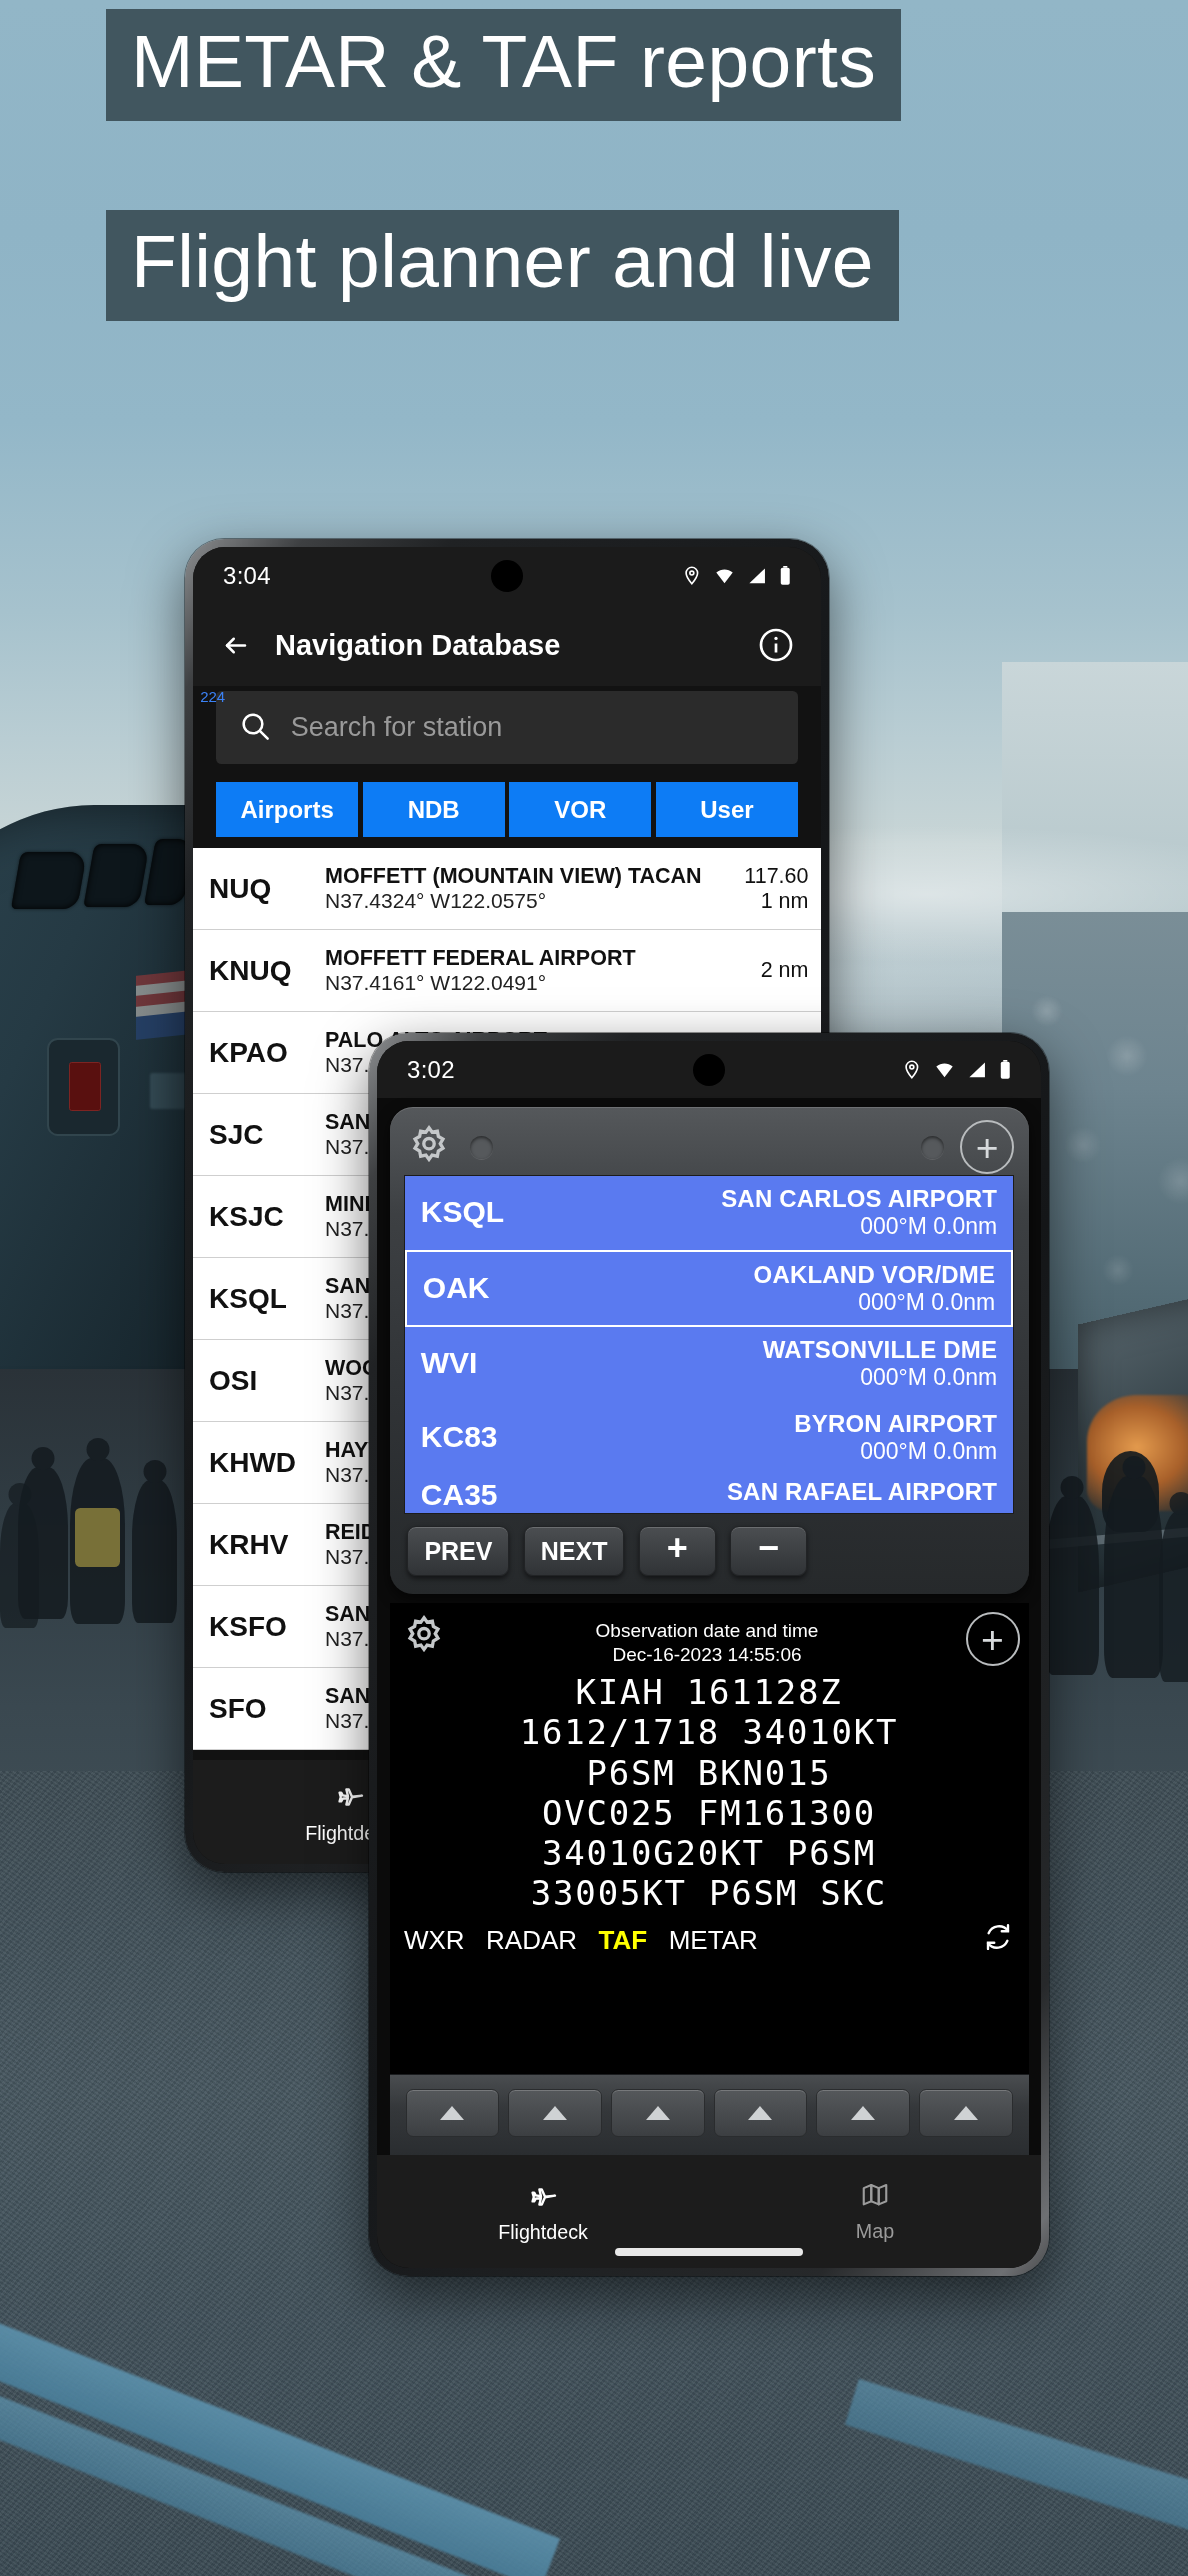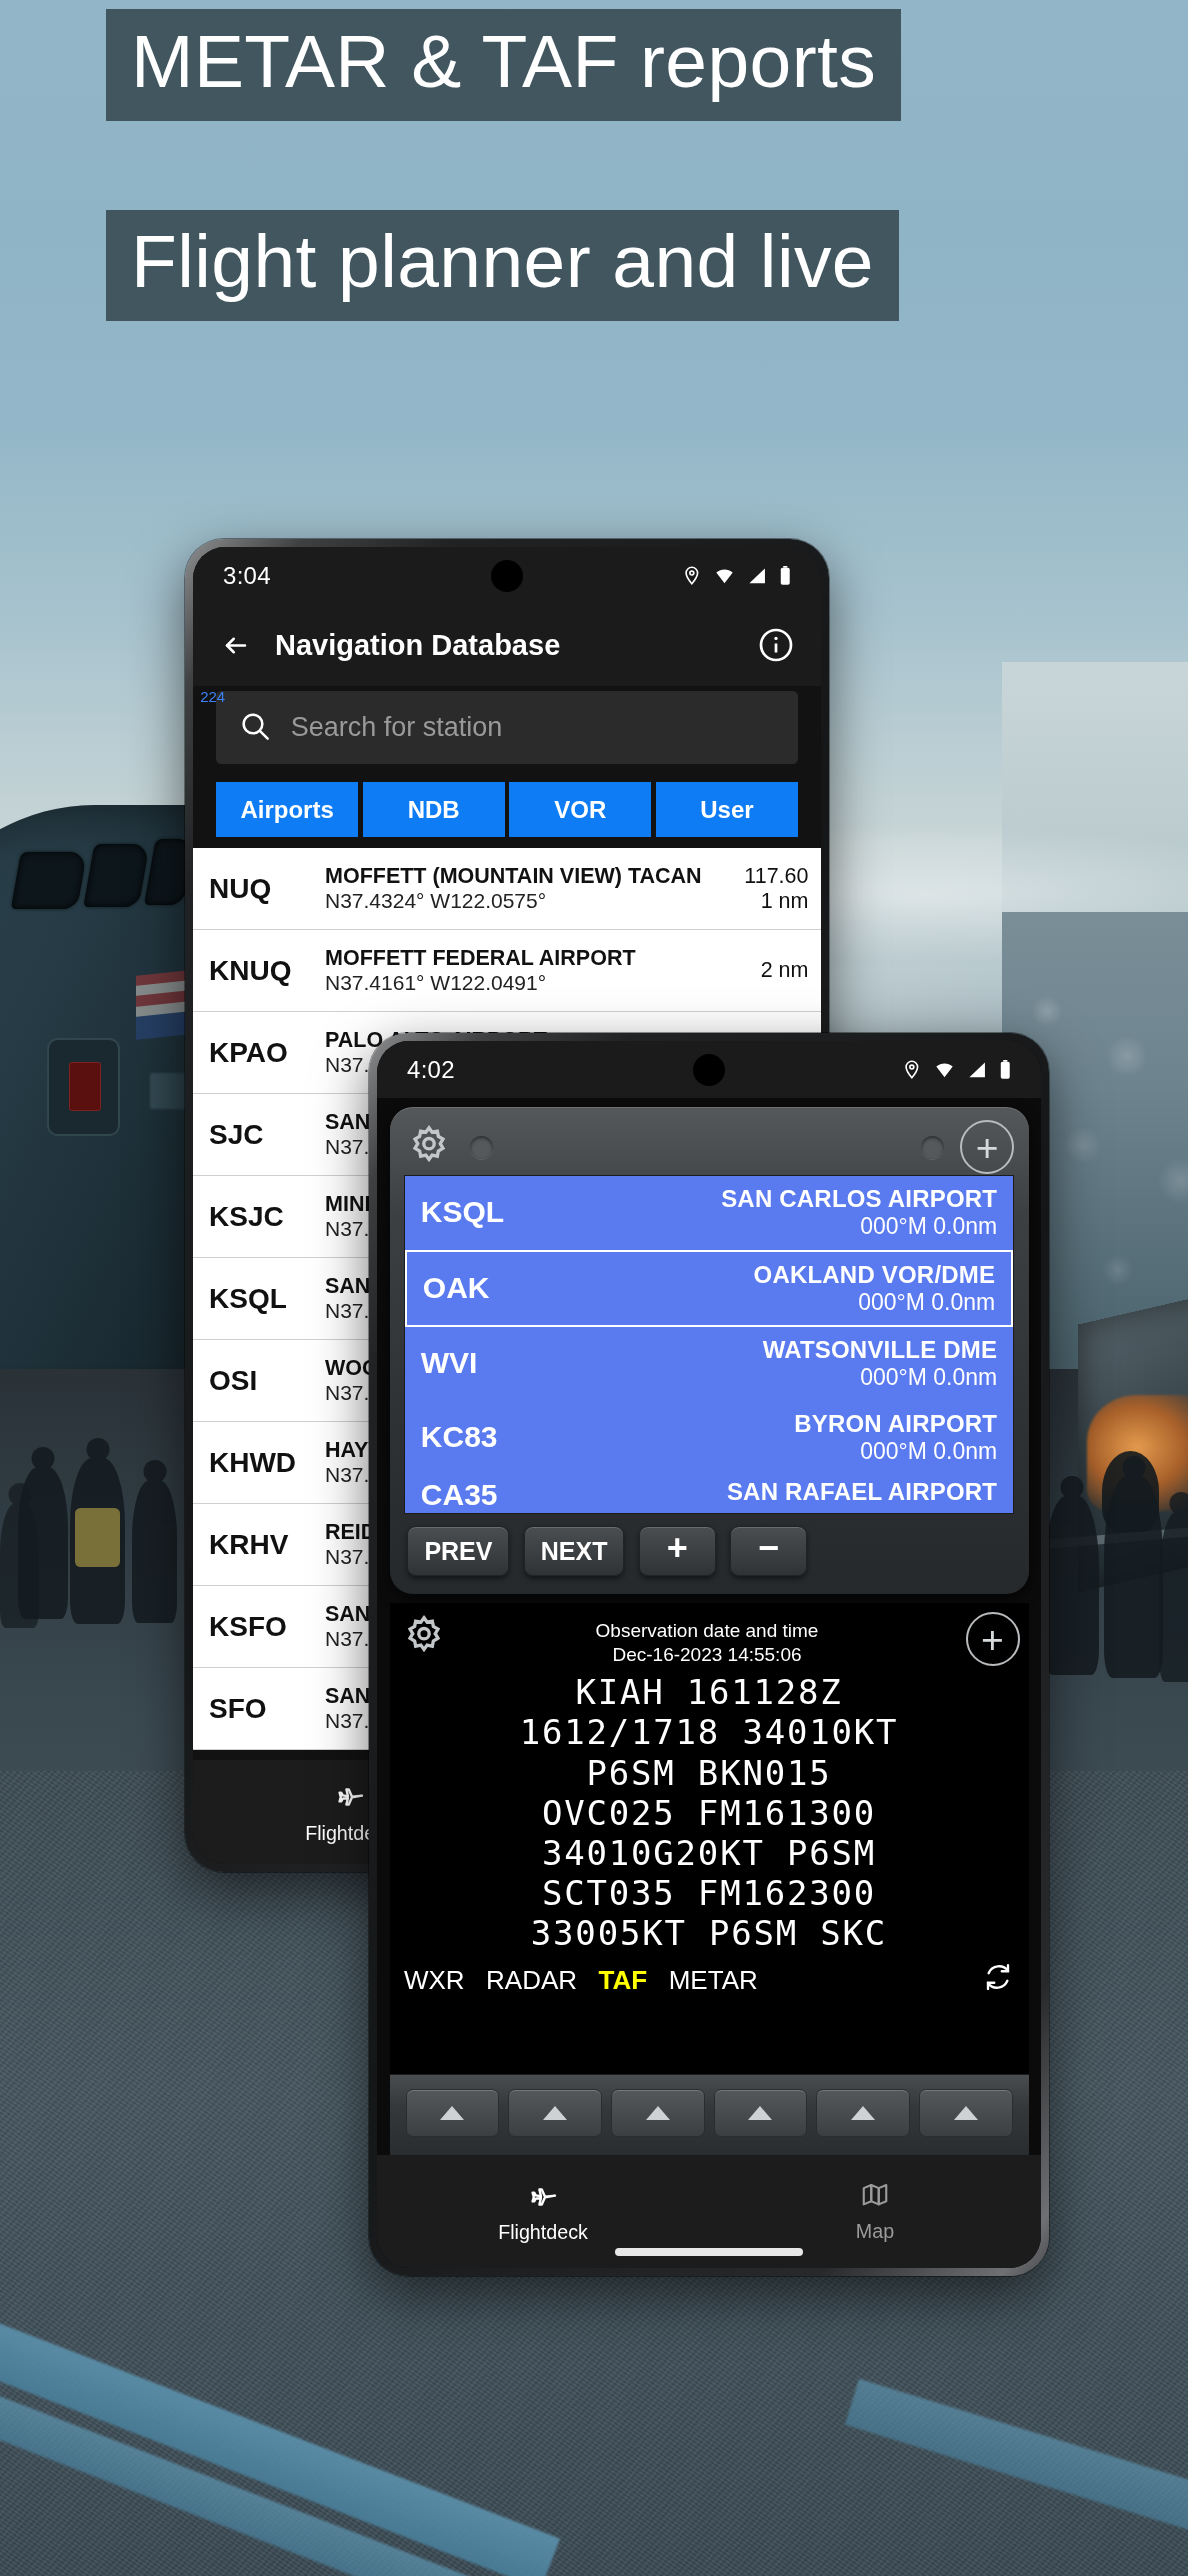--- a/index.html
+++ b/index.html
@@ -582,21 +582,21 @@
         </div>
       </div>
     <div class="homebar"></div>
   </div>
 </div>
 
 <div class="phone" id="phone2">
   <div class="screen carbon">
 
     <div class="statusbar">
-      <div class="sb-time">4:02</div>
+      <div class="sb-time">3:02</div>
       <div class="punchhole"></div>
       <div class="sb-icons">
         <span>
             <svg width="19.7" height="23" viewBox="0 0 24 24" fill="none" stroke="#fff" stroke-width="2">
               <path d="M12 2a7 7 0 0 0-7 7c0 5 7 13 7 13s7-8 7-13a7 7 0 0 0-7-7z"></path>
               <circle cx="12" cy="9" r="2.4"></circle>
             </svg>
           </span>
         <span>
             <svg width="23" height="19.7" viewBox="0 0 24 24" fill="#fff">
@@ -690,21 +690,20 @@
           <div>Dec-16-2023 14:55:06</div>
         </div>
         <span class="plus-btn">+</span>
       </div>
       <div class="taf-text" id="p2-taf">
           <div>KIAH 161128Z</div>
           <div>1612/1718 34010KT</div>
           <div>P6SM BKN015</div>
           <div>OVC025 FM161300</div>
           <div>34010G20KT P6SM</div>
-          <div>SCT035 FM162300</div>
           <div>33005KT P6SM SKC</div>
         </div>
       <div class="taf-modes" id="p2-modes">
           <span>WXR</span>
           <span>RADAR</span>
           <span class="active" style="color: rgb(255, 255, 0);">TAF</span>
           <span>METAR</span>
           <span class="sp"></span>
           <span><svg width="32" height="30" viewBox="0 0 24 24" fill="none" stroke="#fff" stroke-width="1.9" stroke-linecap="round">
               <path d="M20 7a9 9 0 0 0-15.5 2"></path>

